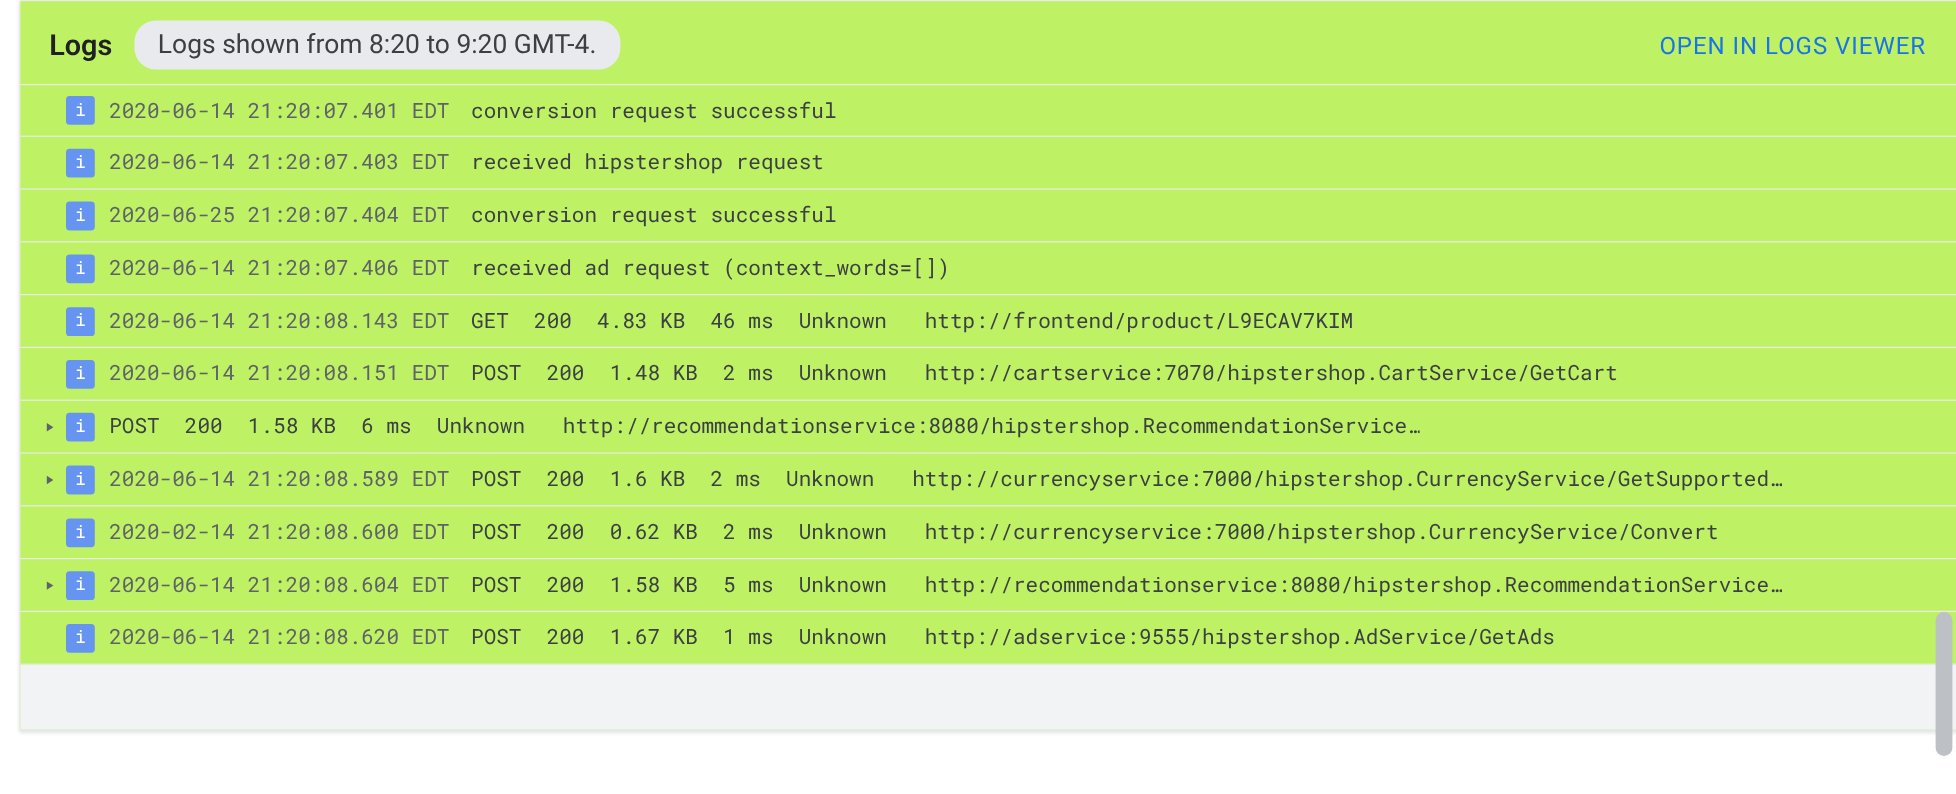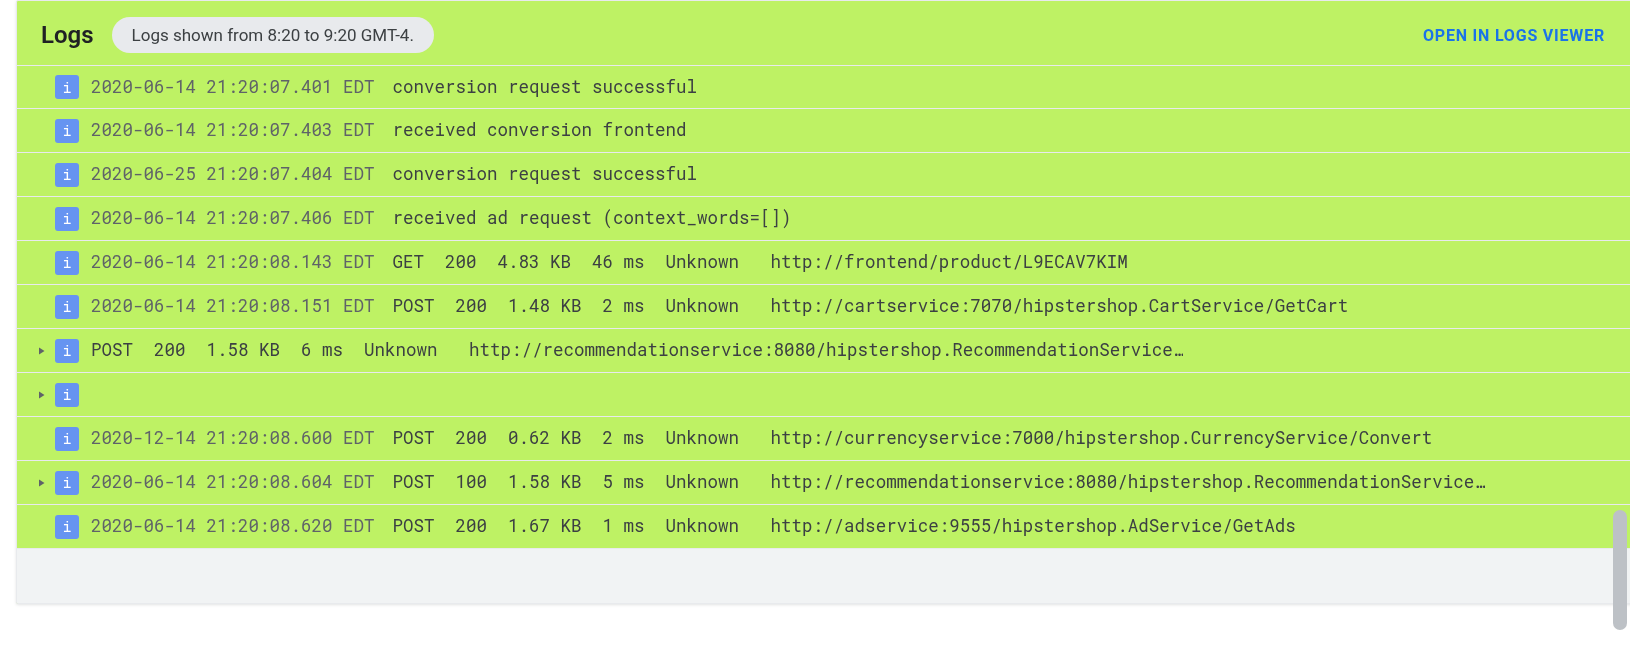--- a/index.html
+++ b/index.html
@@ -34,26 +34,26 @@
     }
     .title {
       font-size: 24px;
       font-weight: 600;
       color: #202124;
     }
     .chip {
       background: #e8eaed;
       border-radius: 18px;
       padding: 8px 20px;
-      font-size: 17px;
+      font-size: 22px;
       color: #3c4043;
     }
     .open-link {
-      font-size: 16px;
-      font-weight: 700;
+      font-size: 20px;
+      font-weight: 400;
       letter-spacing: 0.8px;
       color: #1a73e8;
       cursor: pointer;
       padding-right: 10px;
     }
     .log-rows { }
     .log-row {
       display: flex;
       align-items: center;
       border-bottom: 1px solid #e8eaed;
@@ -136,21 +136,21 @@
         </span>
         <span class="ts">2020-06-14 21:20:07.401 EDT</span>
         <span class="msg">conversion request successful</span>
       </div>
       <div class="log-row">
         <span class="expander"></span>
         <span class="sev">
           <span class="dot">i</span>
         </span>
         <span class="ts">2020-06-14 21:20:07.403 EDT</span>
-        <span class="msg">received conversion frontend</span>
+        <span class="msg">received hipstershop request</span>
       </div>
       <div class="log-row">
         <span class="expander"></span>
         <span class="sev">
           <span class="dot">i</span>
         </span>
         <span class="ts">2020-06-25 21:20:07.404 EDT</span>
         <span class="msg">conversion request successful</span>
       </div>
       <div class="log-row">
@@ -190,40 +190,42 @@
       </div>
       <div class="log-row">
         <span class="expander">
           <svg viewBox="0 0 24 24">
             <path d="M8 5l11 7-11 7z"></path>
           </svg>
         </span>
         <span class="sev">
           <span class="dot">i</span>
         </span>
-      </div>
-      <div class="log-row">
-        <span class="expander"></span>
-        <span class="sev">
-          <span class="dot">i</span>
-        </span>
-        <span class="ts">2020-12-14 21:20:08.600 EDT</span>
+        <span class="ts">2020-06-14 21:20:08.589 EDT</span>
+        <span class="msg">POST  200  1.6 KB  2 ms  Unknown   http://currencyservice:7000/hipstershop.CurrencyService/GetSupported…</span>
+      </div>
+      <div class="log-row">
+        <span class="expander"></span>
+        <span class="sev">
+          <span class="dot">i</span>
+        </span>
+        <span class="ts">2020-02-14 21:20:08.600 EDT</span>
         <span class="msg">POST  200  0.62 KB  2 ms  Unknown   http://currencyservice:7000/hipstershop.CurrencyService/Convert</span>
       </div>
       <div class="log-row">
         <span class="expander">
           <svg viewBox="0 0 24 24">
             <path d="M8 5l11 7-11 7z"></path>
           </svg>
         </span>
         <span class="sev">
           <span class="dot">i</span>
         </span>
         <span class="ts">2020-06-14 21:20:08.604 EDT</span>
-        <span class="msg">POST  100  1.58 KB  5 ms  Unknown   http://recommendationservice:8080/hipstershop.RecommendationService…</span>
+        <span class="msg">POST  200  1.58 KB  5 ms  Unknown   http://recommendationservice:8080/hipstershop.RecommendationService…</span>
       </div>
       <div class="log-row">
         <span class="expander"></span>
         <span class="sev">
           <span class="dot">i</span>
         </span>
         <span class="ts">2020-06-14 21:20:08.620 EDT</span>
         <span class="msg">POST  200  1.67 KB  1 ms  Unknown   http://adservice:9555/hipstershop.AdService/GetAds</span>
       </div>
     </div>

